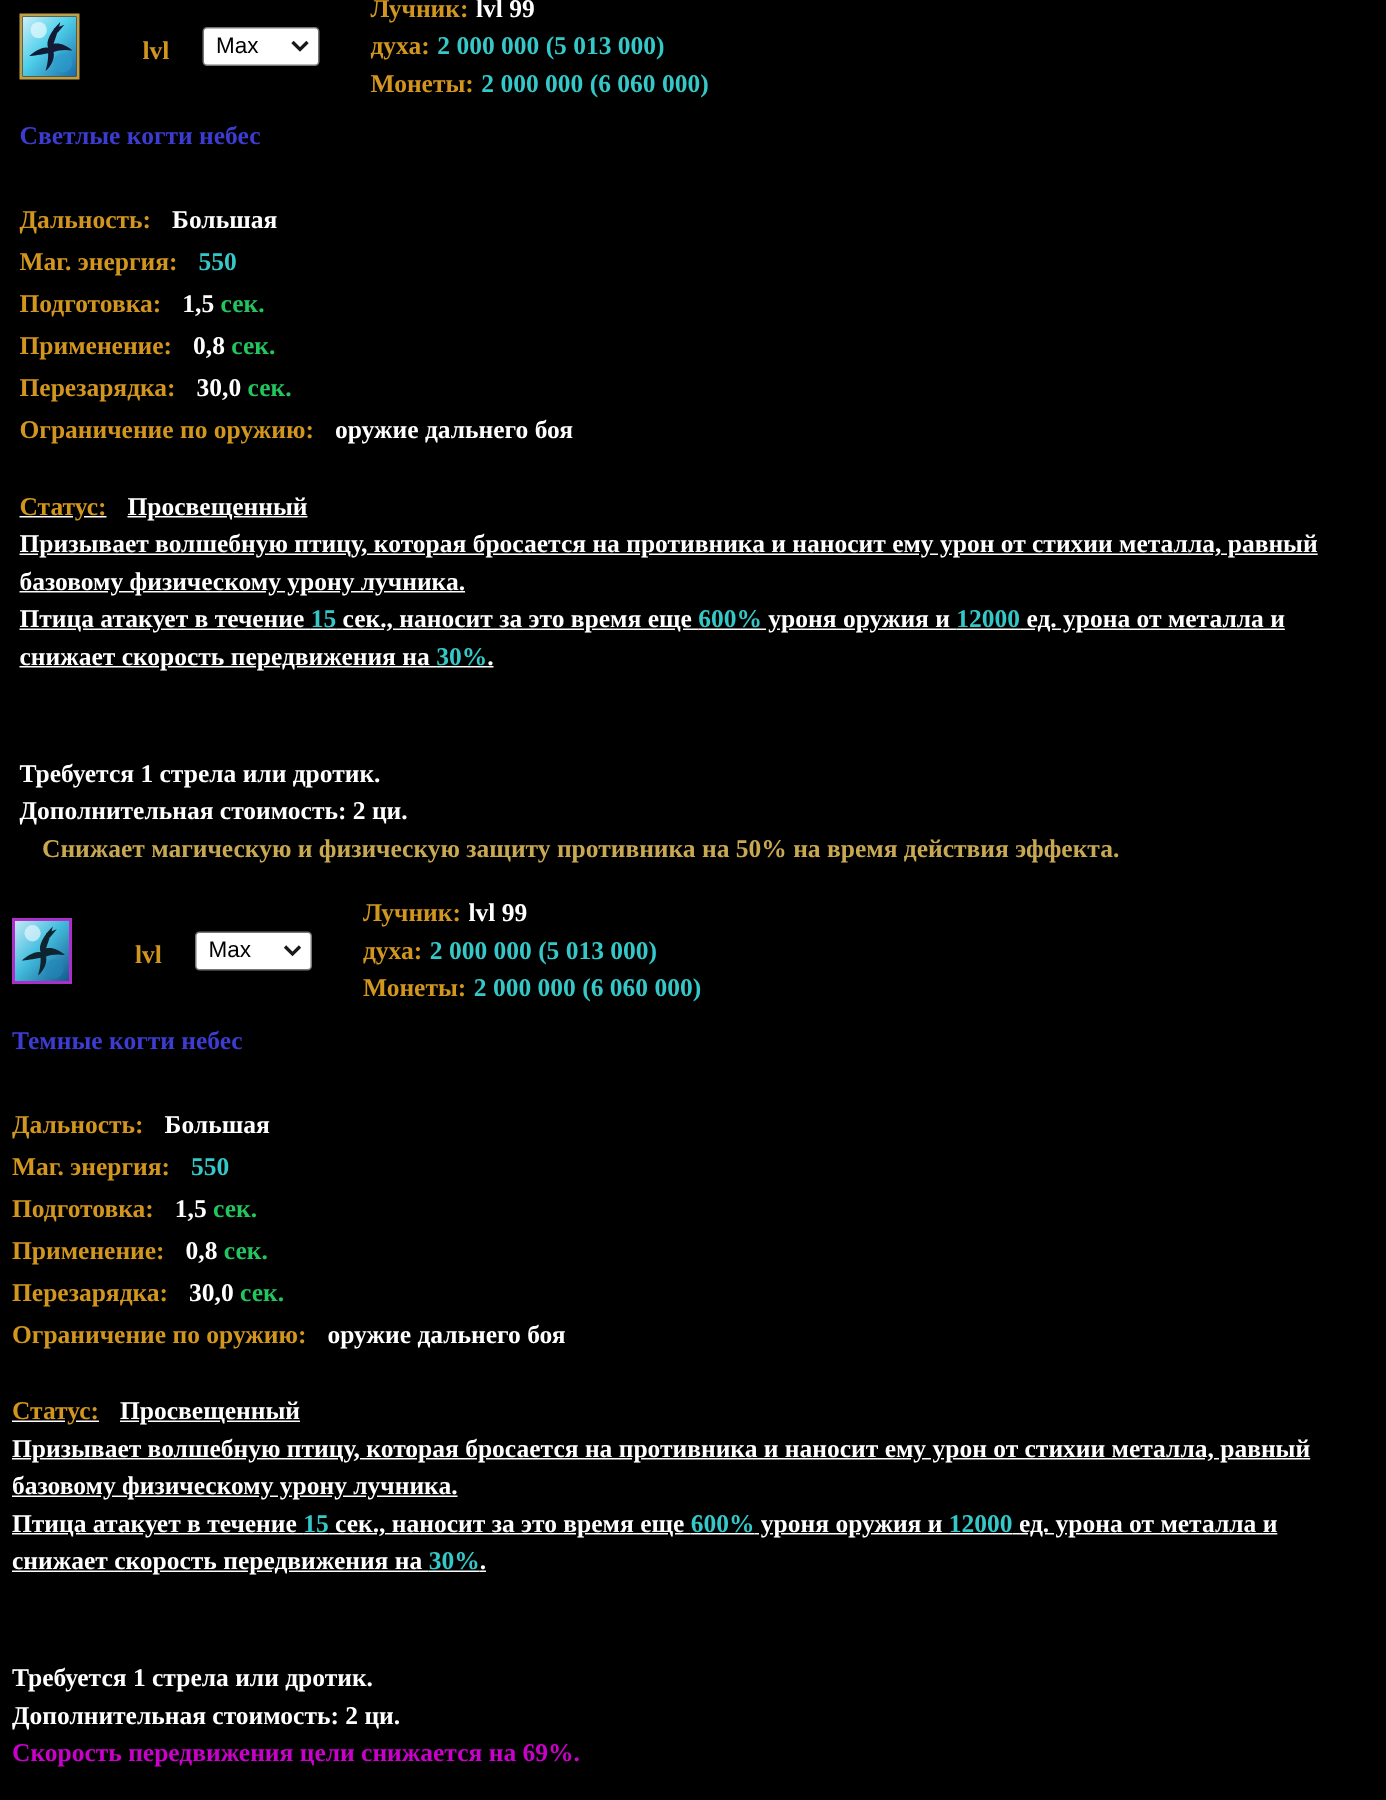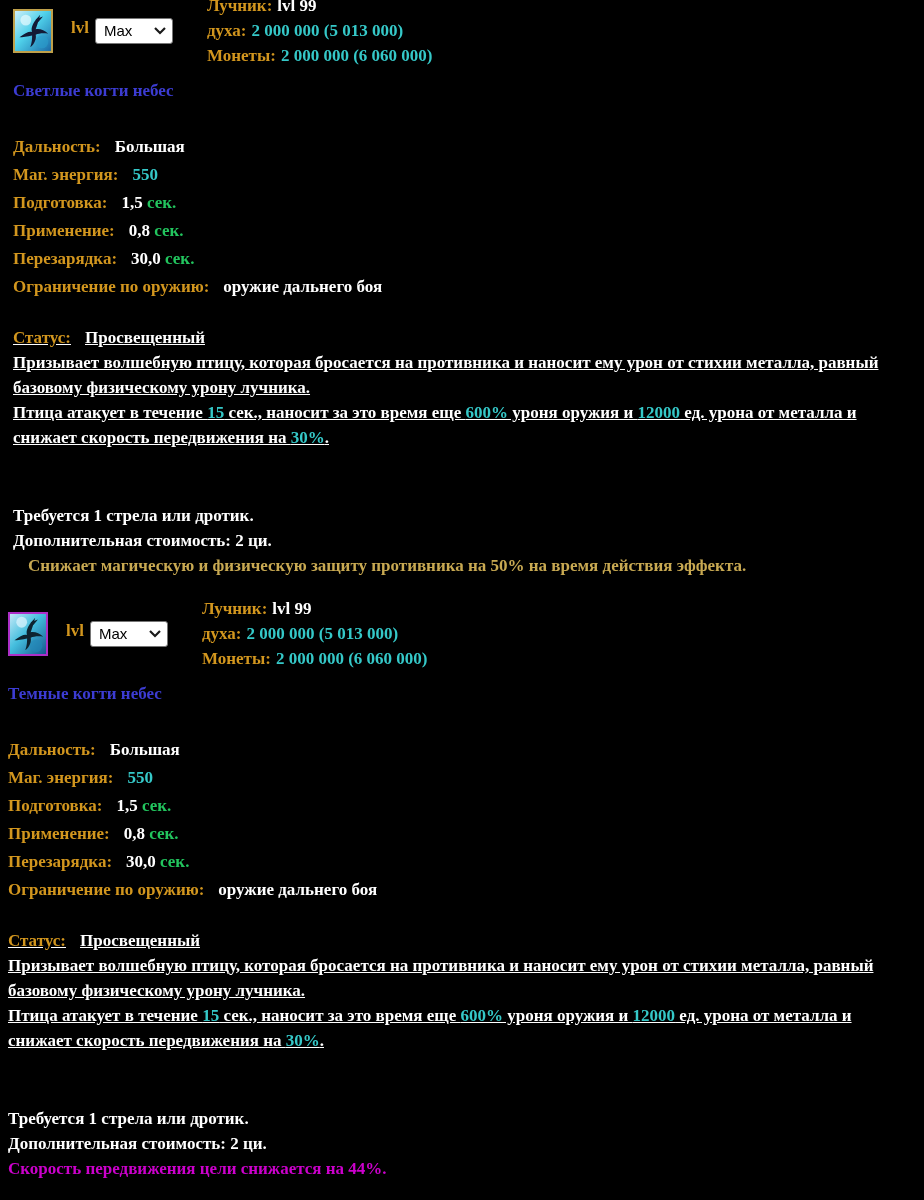--- a/index.html
+++ b/index.html
@@ -15,21 +15,21 @@
 
   .header{display:flex;align-items:center;}
   .icon-box{
     width:40px;height:44px;flex:none;
     border:2px solid #bfa04a;box-sizing:border-box;
     overflow:hidden;
   }
   .icon-box.purple{border-color:#ad2fc7;}
   .icon-box svg{display:block;width:100%;height:100%;}
 
-  .lvl-group{display:flex;align-items:flex-start;margin-left:18px;}
+  .lvl-group{display:flex;align-items:flex-end;margin-left:42px;gap:16px;}
   .lvl-label{color:#d2961e;}
   .fake-select{
     width:78px;height:26px;box-sizing:border-box;
     margin-left:6px;padding:0 6px 0 8px;
     background:#ffffff;border:1px solid #767676;border-radius:3px;
     display:flex;align-items:center;justify-content:space-between;
     color:#000;font-family:Liberation Sans, sans-serif;
     font-weight:normal;font-size:15px;cursor:default;
   }
   .req-col{margin-left:34px;line-height:25px;white-space:nowrap;}
@@ -161,15 +161,15 @@
 
   <div class="status-desc">
     <div><span class="lbl">Статус:</span><span class="status-value white">Просвещенный</span></div>
     <div class="white">Призывает волшебную птицу, которая бросается на противника и наносит ему урон от стихии металла, равный базовому физическому урону лучника.</div>
     <div><span class="white">Птица атакует в течение </span><span class="cyan">15</span><span class="white"> сек., наносит за это время еще </span><span class="cyan">600%</span><span class="white"> уроня оружия и </span><span class="cyan">12000</span><span class="white"> ед. урона от металла и снижает скорость передвижения на </span><span class="cyan">30%</span><span class="white">.</span></div>
   </div>
 
   <div class="footer">
     <div class="white">Требуется 1 стрела или дротик.</div>
     <div class="white">Дополнительная стоимость: 2 ци.</div>
-    <div class="effect-magenta">Скорость передвижения цели снижается на 44%.</div>
+    <div class="effect-magenta">Скорость передвижения цели снижается на 69%.</div>
   </div>
 </section>
 
 </body></html>

